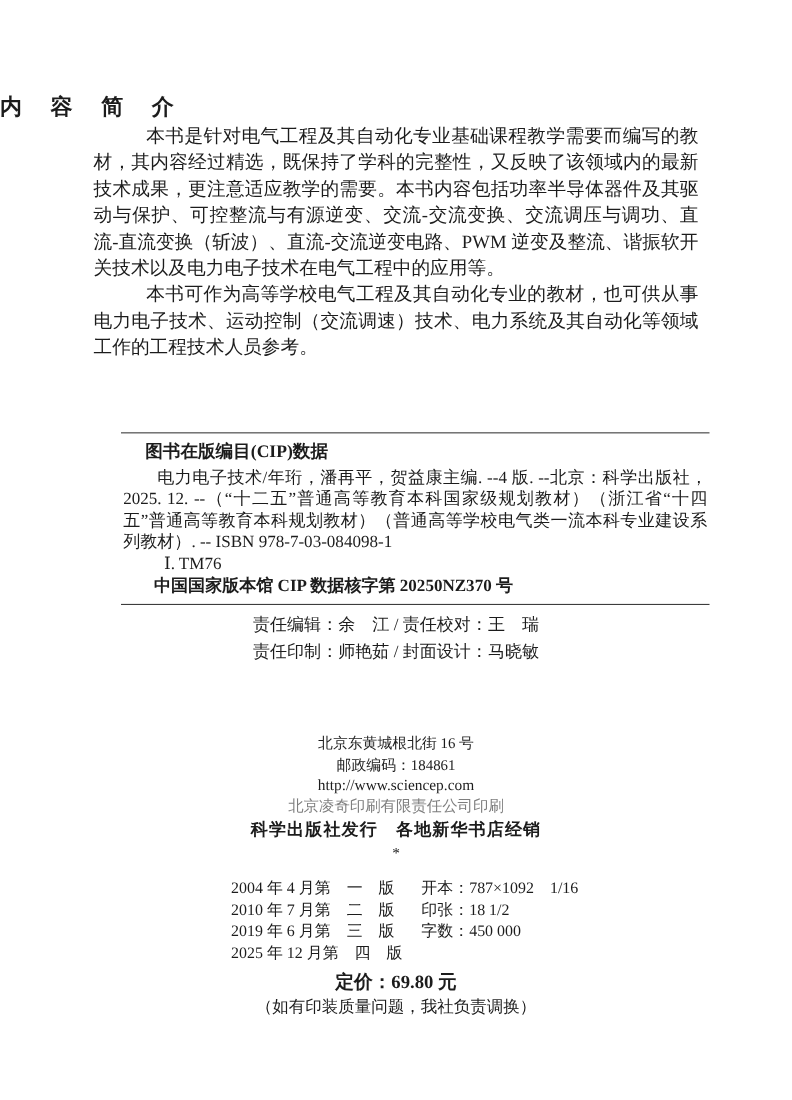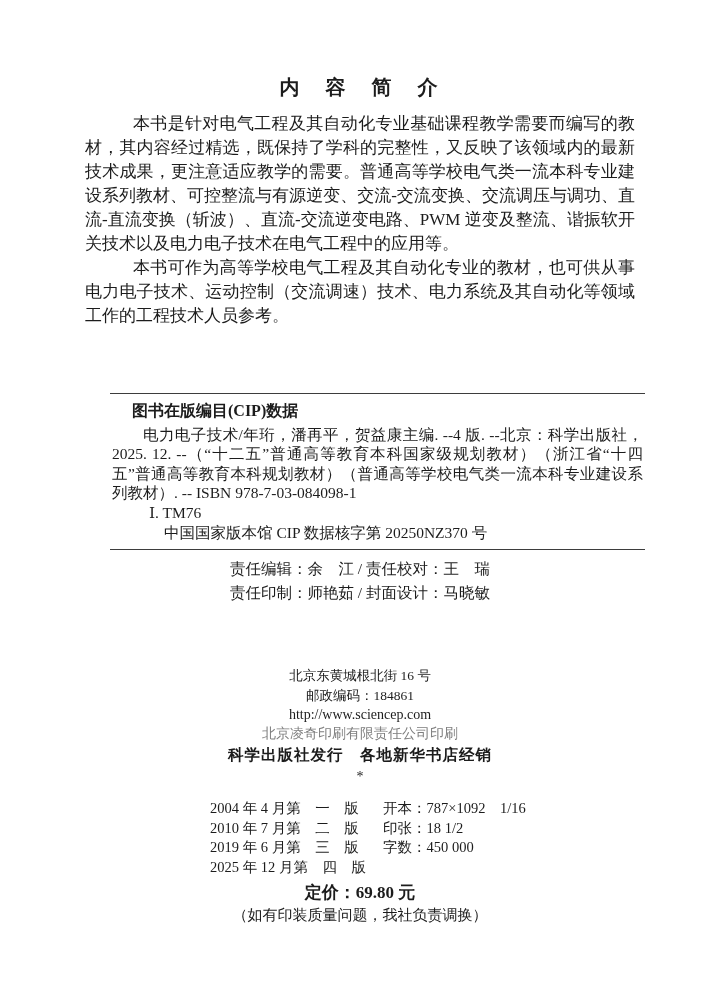--- a/index.html
+++ b/index.html
@@ -8,23 +8,23 @@
     width: 720px;
     height: 1000px;
     background: #ffffff;
     overflow: hidden;
     font-family: "Liberation Serif", "DejaVu Serif", serif;
     color: #1c1c1c;
   }
 
   .title {
     position: absolute;
-    top: 74px; left: 0; right: 0;
+    top: 84px; left: 0; right: 0;
     margin: 0;
-    text-align: center;
+    text-align: left;
     font-size: 20px;
     font-weight: bold;
     letter-spacing: 3px;
   }
 
   .intro {
     position: absolute;
     top: 112px; left: 85px;
     width: 550px;
     font-size: 17px;
@@ -54,21 +54,21 @@
     font-weight: bold;
     font-size: 16px;
     margin: 0 0 4px 20px;
   }
   .cip-entry {
     margin: 0;
     text-indent: 31px;
     text-align: justify;
   }
   .cip-class  { margin-left: 37px; }
-  .cip-record { margin-left: 52px; }
+  .cip-record { margin-left: 28px; font-weight: bold; }
 
   .staff {
     position: absolute;
     top: 557px; left: 0; right: 0;
     text-align: center;
     font-size: 15.5px;
     line-height: 24px;
   }
 
   .pub {
@@ -117,21 +117,21 @@
   }
 </style>
 </head>
 <body>
 
 <div class="page">
 
   <h1 class="title">内　容　简　介</h1>
 
   <div class="intro">
-    <p>本书是针对电气工程及其自动化专业基础课程教学需要而编写的教材，其内容经过精选，既保持了学科的完整性，又反映了该领域内的最新技术成果，更注意适应教学的需要。普通高等学校电气类一流本科专业建设系列教材、可控整流与有源逆变、交流-交流变换、交流调压与调功、直流-直流变换（斩波）、直流-交流逆变电路、PWM 逆变及整流、谐振软开关技术以及电力电子技术在电气工程中的应用等。</p>
+    <p>本书是针对电气工程及其自动化专业基础课程教学需要而编写的教材，其内容经过精选，既保持了学科的完整性，又反映了该领域内的最新技术成果，更注意适应教学的需要。本书内容包括功率半导体器件及其驱动与保护、可控整流与有源逆变、交流-交流变换、交流调压与调功、直流-直流变换（斩波）、直流-交流逆变电路、PWM 逆变及整流、谐振软开关技术以及电力电子技术在电气工程中的应用等。</p>
     <p>本书可作为高等学校电气工程及其自动化专业的教材，也可供从事电力电子技术、运动控制（交流调速）技术、电力系统及其自动化等领域工作的工程技术人员参考。</p>
   </div>
 
   <div class="rule rule-top"></div>
 
   <div class="cip">
     <div class="cip-heading">图书在版编目(CIP)数据</div>
     <p class="cip-entry">电力电子技术/年珩，潘再平，贺益康主编. --4 版. --北京：科学出版社，2025. 12. --（“十二五”普通高等教育本科国家级规划教材）（浙江省“十四五”普通高等教育本科规划教材）（普通高等学校电气类一流本科专业建设系列教材）. -- ISBN 978-7-03-084098-1</p>
     <div class="cip-class">Ⅰ. TM76</div>
     <div class="cip-record">中国国家版本馆 CIP 数据核字第 20250NZ370 号</div>

